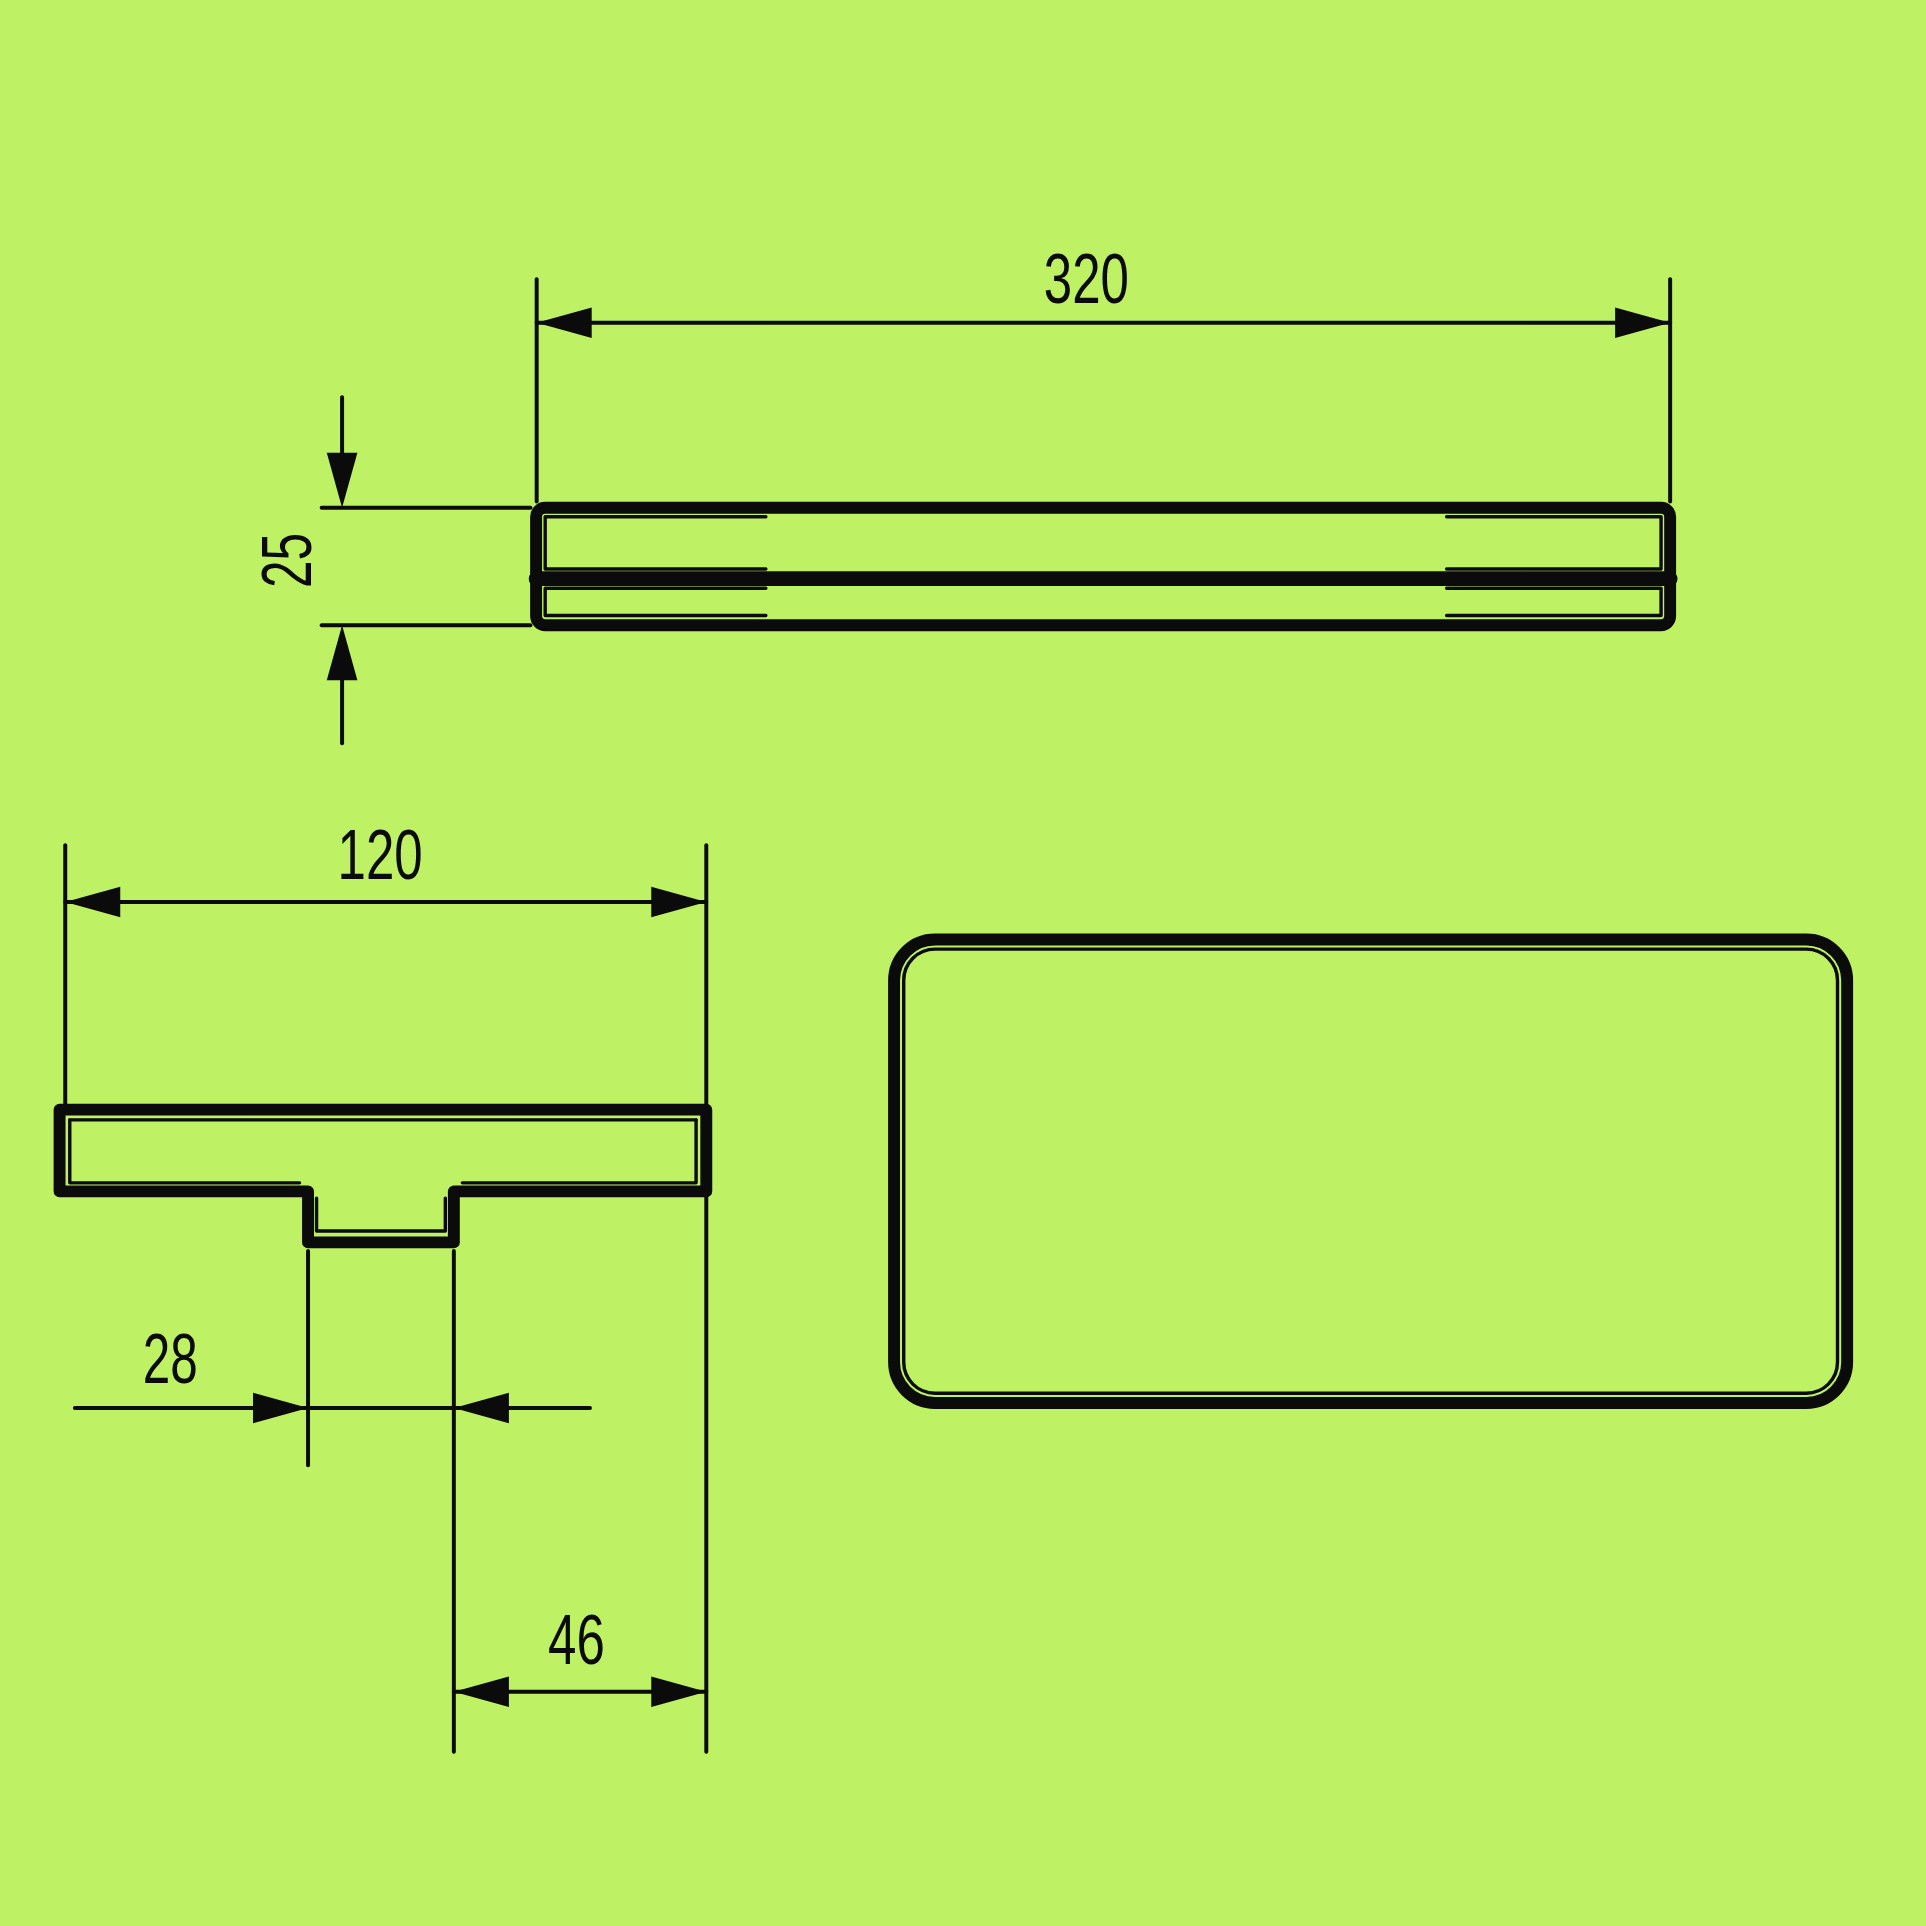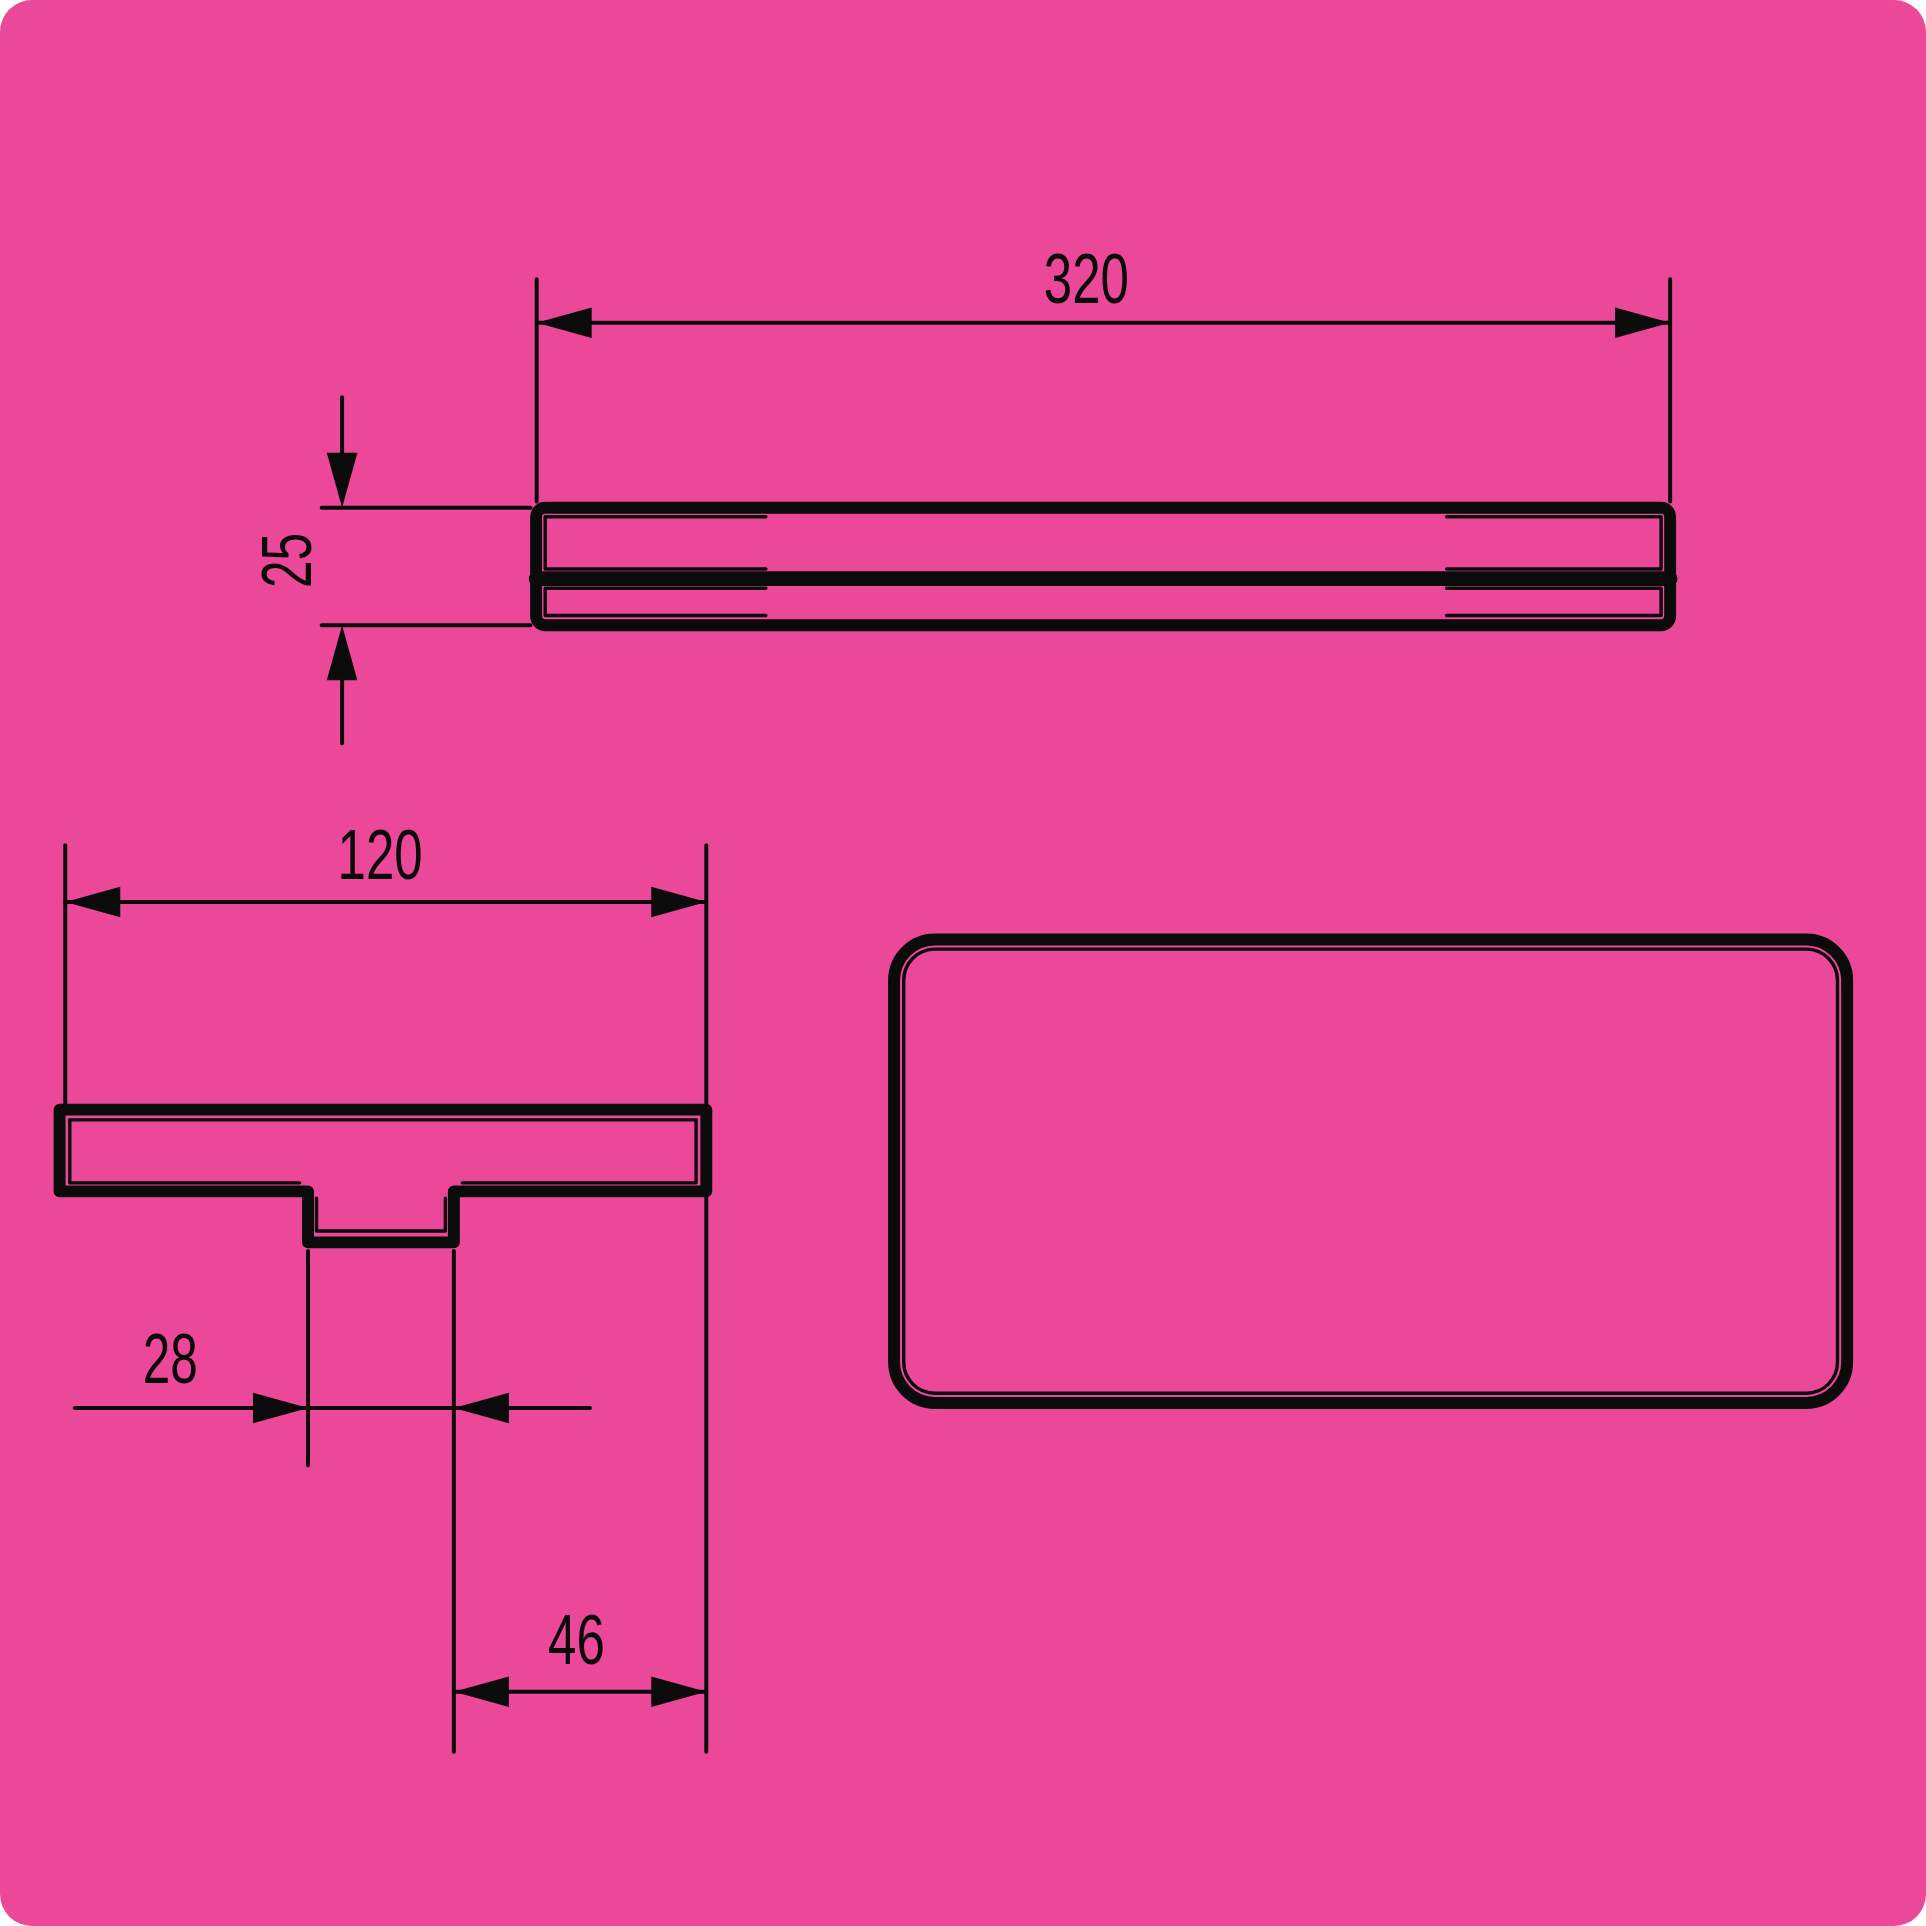--- a/index.html
+++ b/index.html
@@ -1,16 +1,16 @@
 <!DOCTYPE html>
 <html style="font-size:9px"><head>
 <meta charset="utf-8">
 <style>
   html,body{margin:0;padding:0;background:#ffffff;}
-  .page{width:100%;max-width:1926px;aspect-ratio:1/1;margin:0 auto;background:#ec4899;border-radius:32px;}
+  .page{width:100%;max-width:1926px;aspect-ratio:1/1;margin:0 auto;background:#bef264;}
   svg{display:block;width:100%;height:100%;}
   .thick{fill:none;stroke:#0b0b0b;stroke-width:21;stroke-linejoin:round;stroke-linecap:round;}
   .thickline{fill:none;stroke:#0b0b0b;stroke-width:26;stroke-linecap:round;}
   .thin{fill:none;stroke:#0b0b0b;stroke-width:6;stroke-linejoin:round;stroke-linecap:round;}
   .dim{fill:none;stroke:#0b0b0b;stroke-width:7;stroke-linecap:round;}
   .arrow{fill:#0b0b0b;stroke:none;}
   .dimtext{fill:#0b0b0b;font-family:"Liberation Sans","DejaVu Sans",sans-serif;
            font-size:123px;letter-spacing:0px;}
 </style>
 </head>

